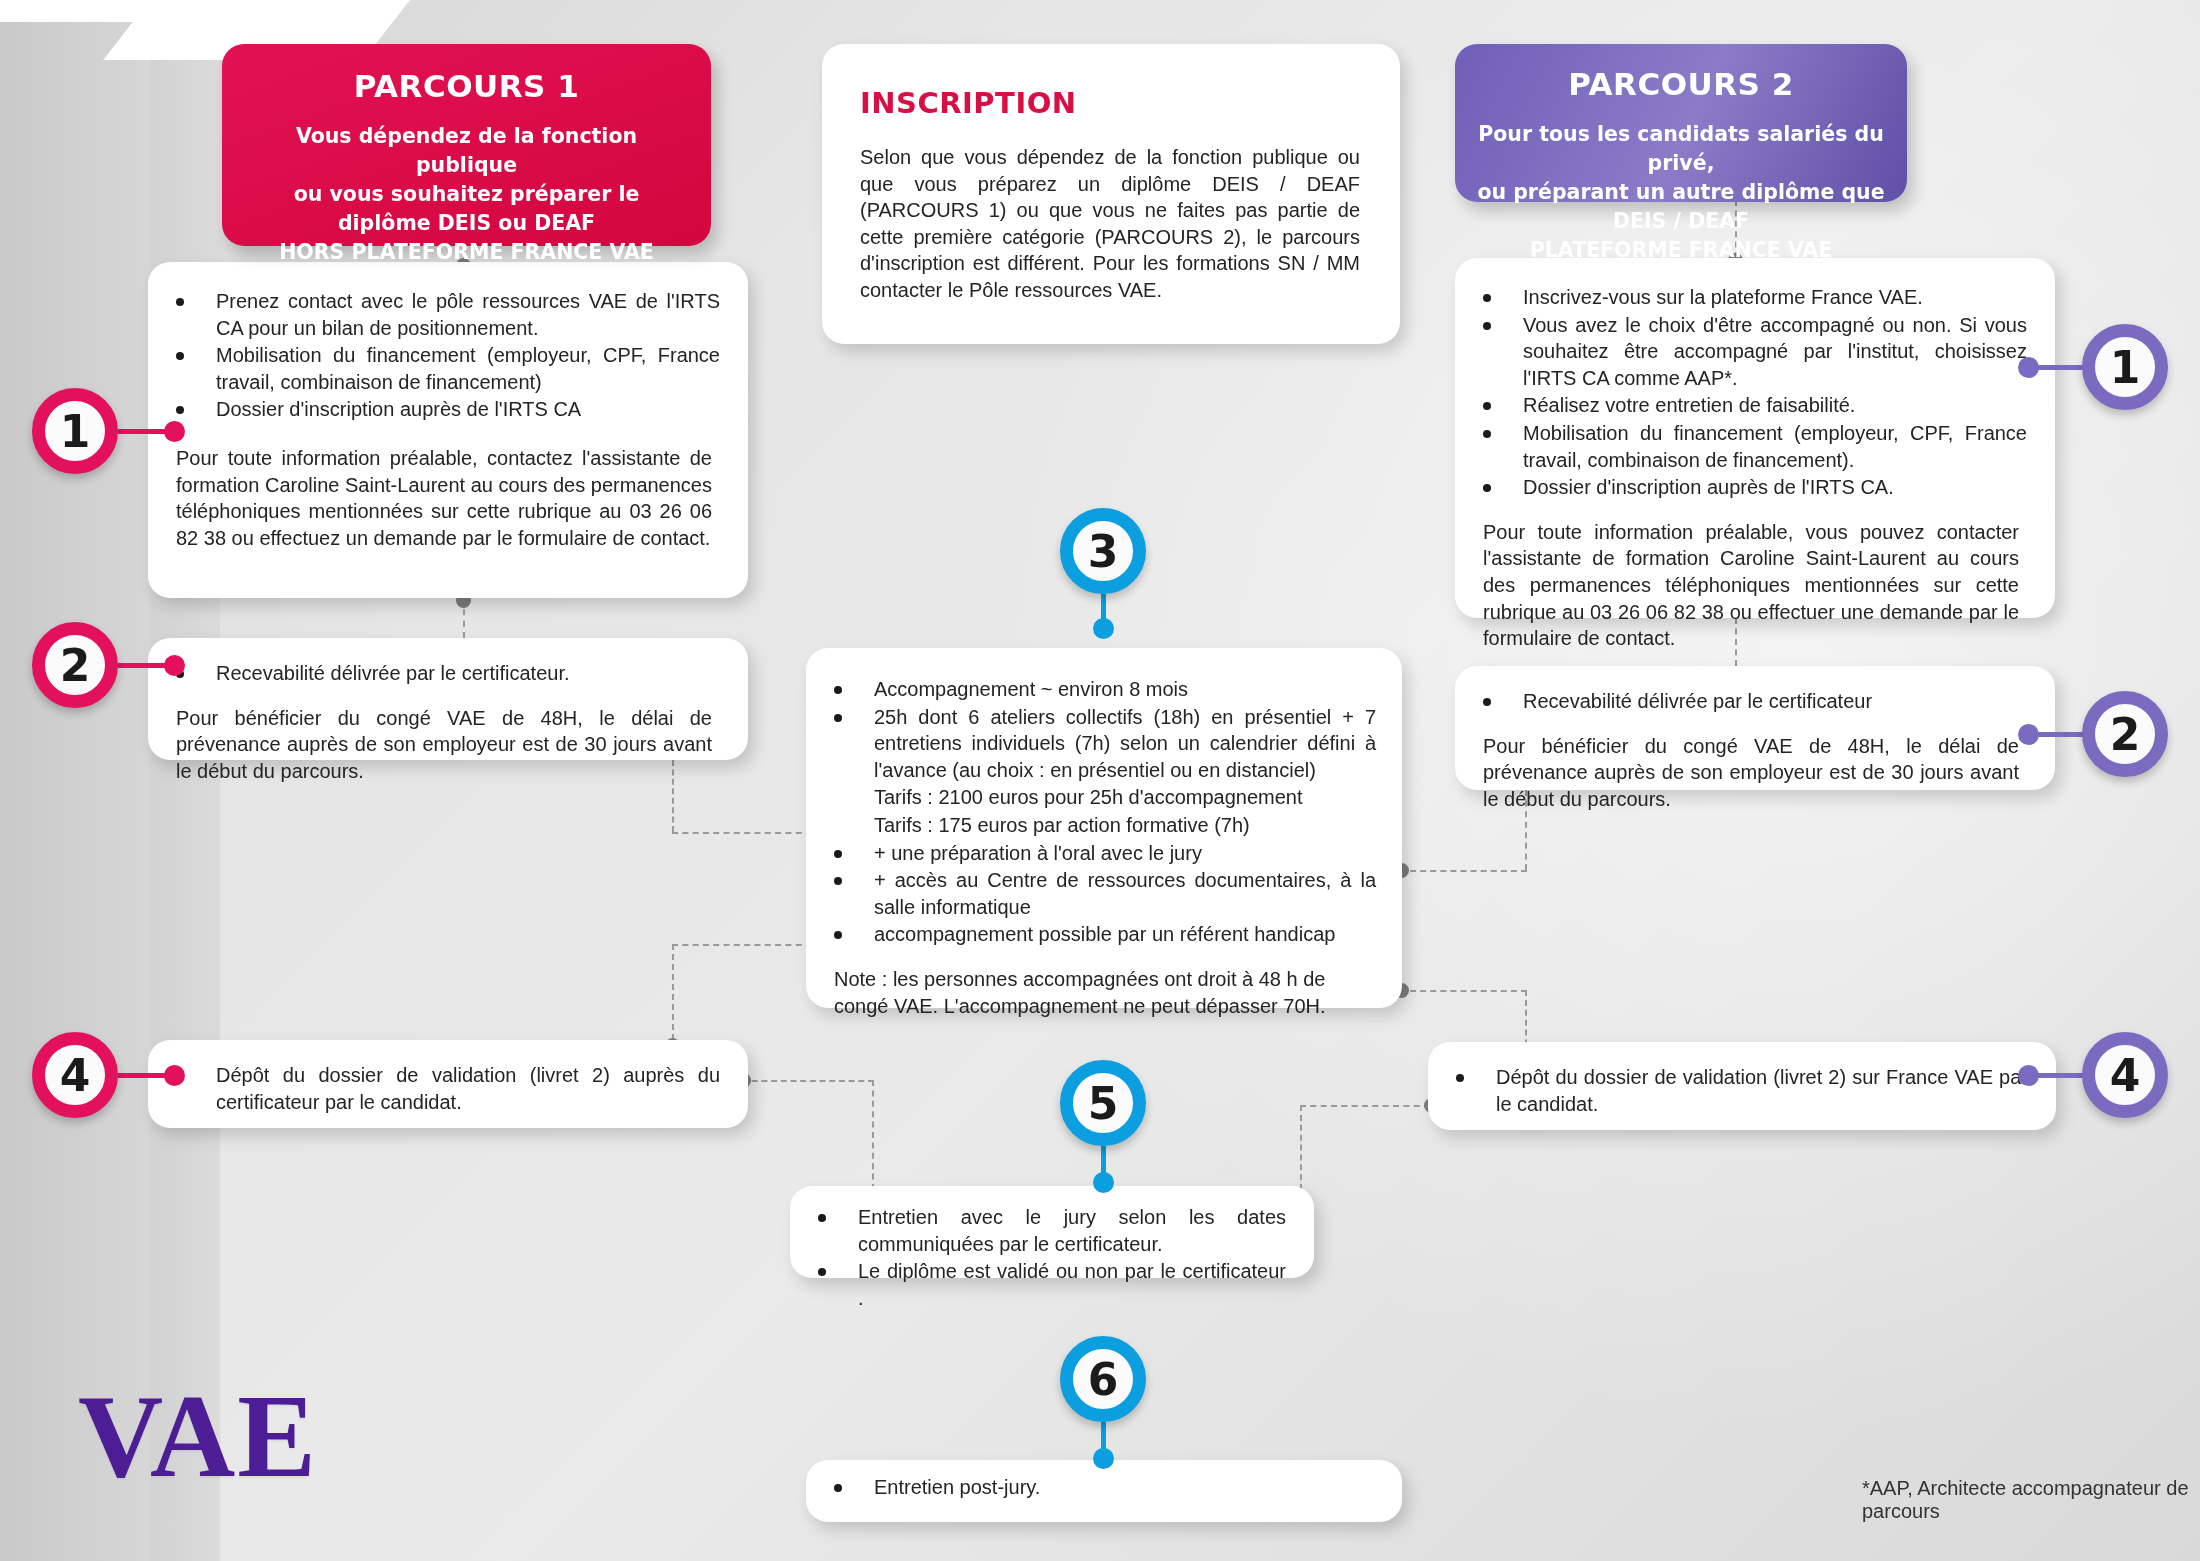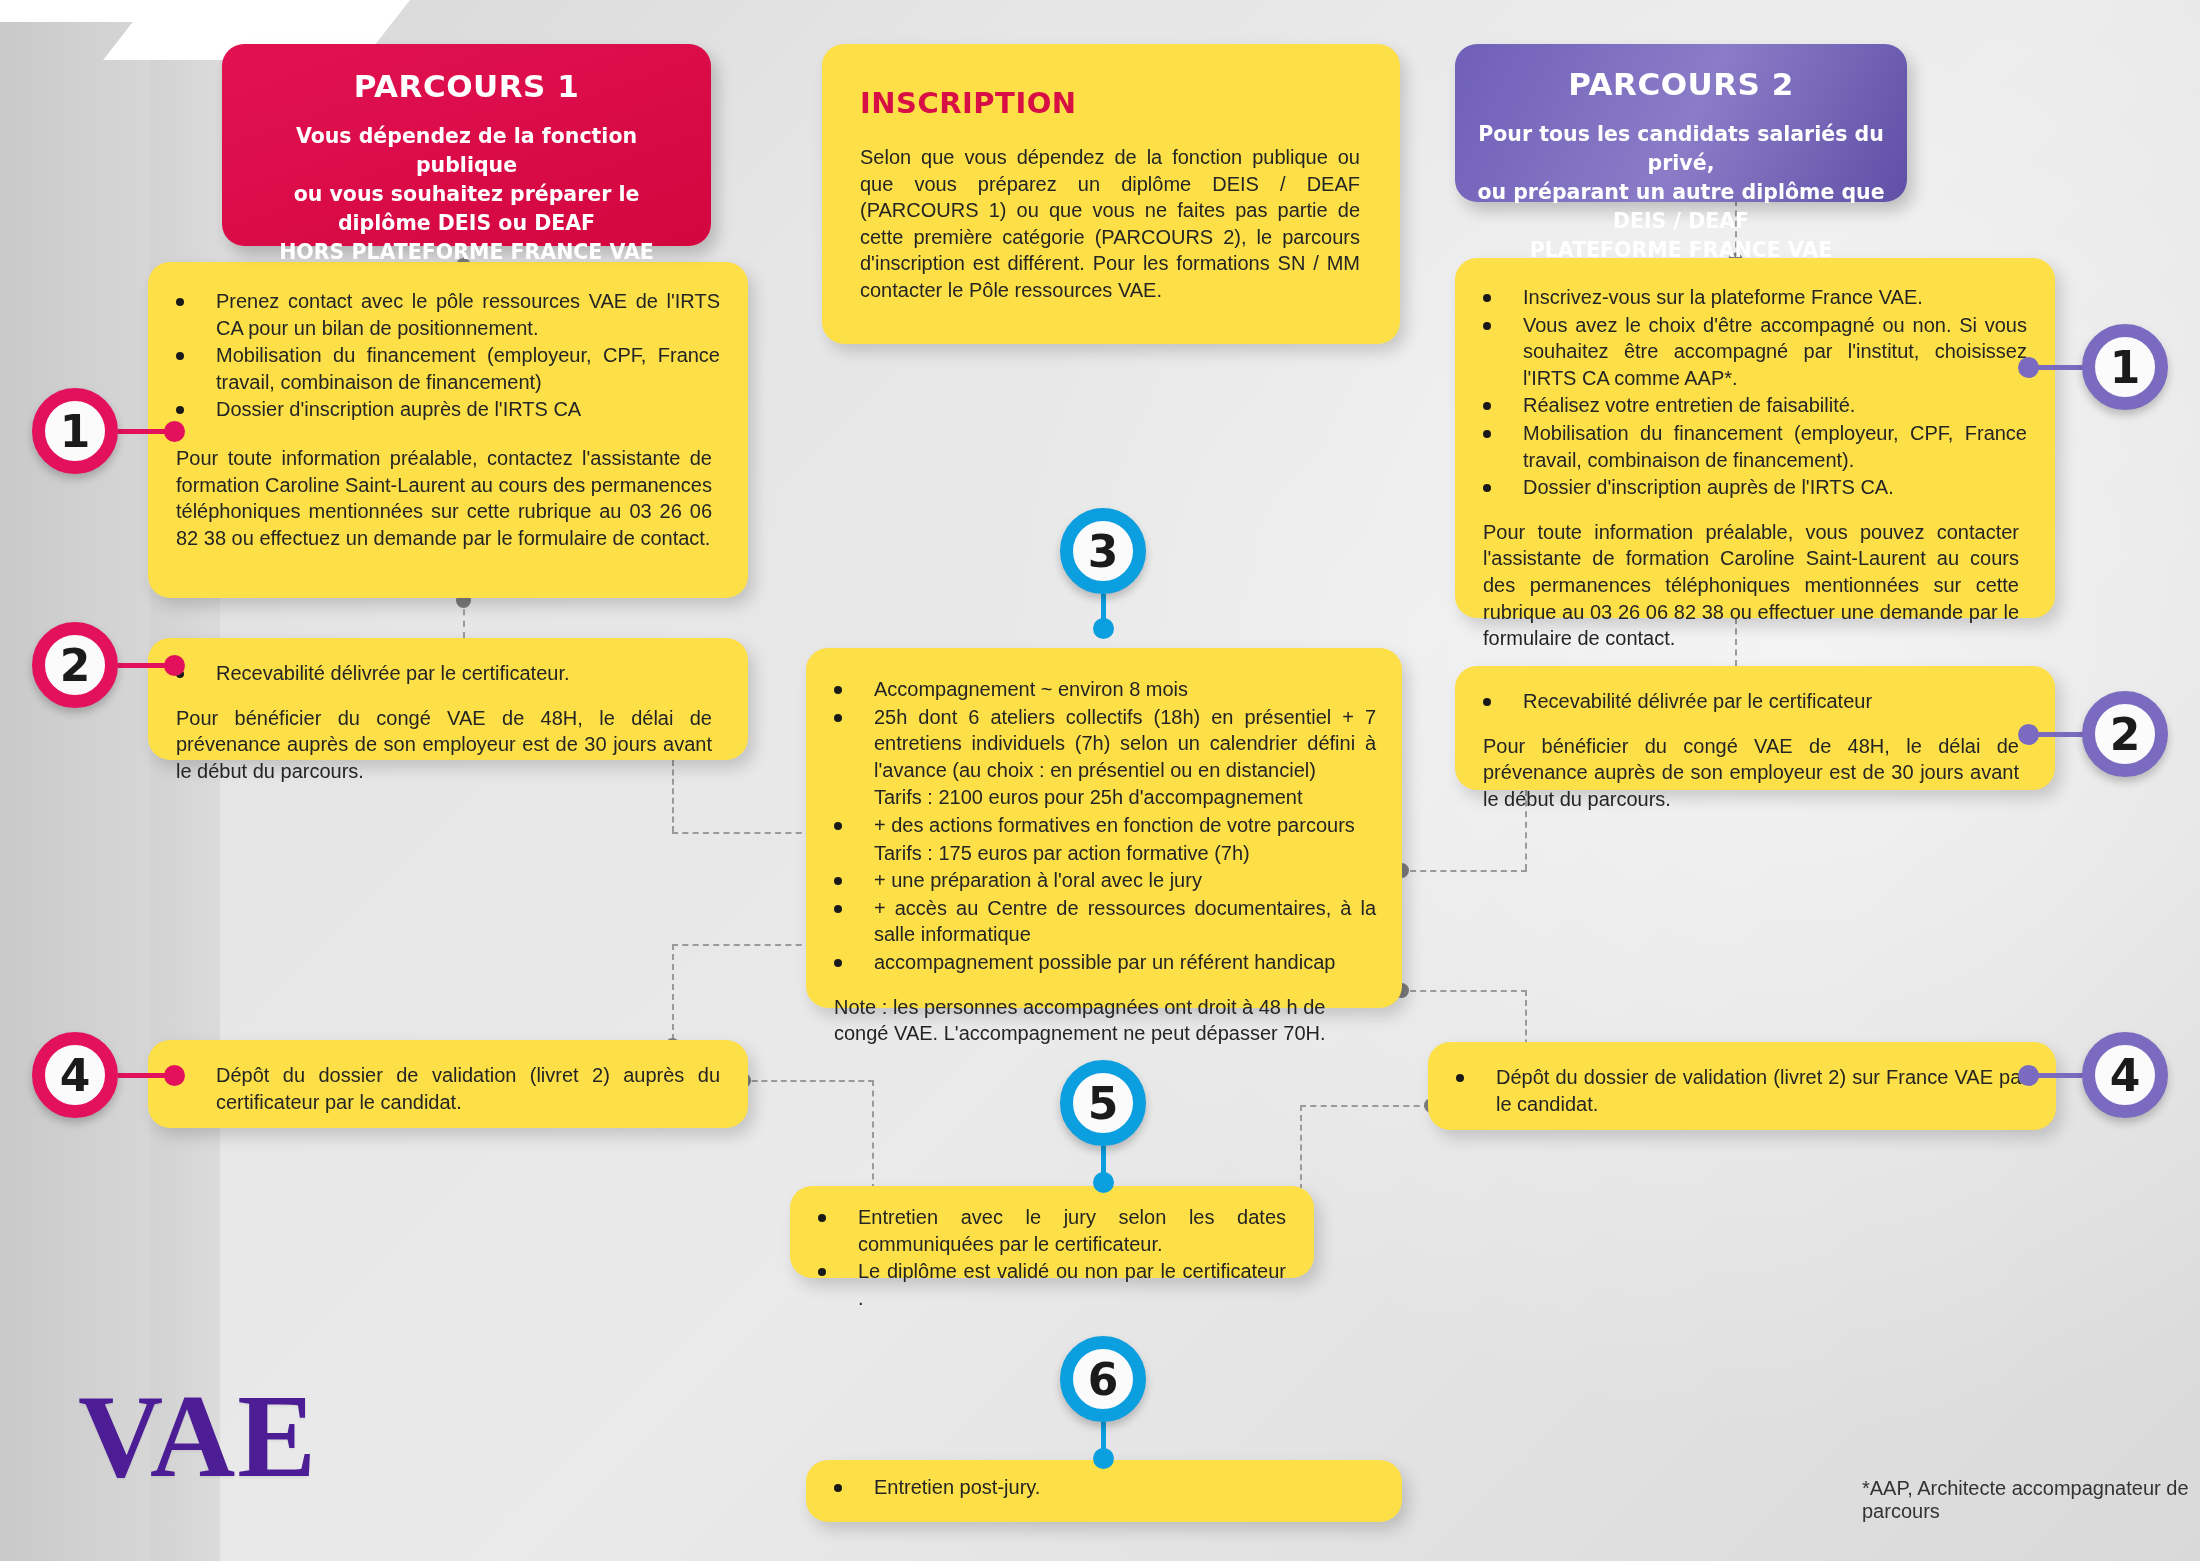--- a/index.html
+++ b/index.html
@@ -26,21 +26,21 @@
   #vae-mark{
     position:absolute;left:78px;top:1378px;z-index:1;
     font-family:Liberation Serif, serif;
     font-weight:bold;font-size:118px;letter-spacing:2px;
     color:#4c1d95;line-height:1;
     text-shadow:0 2px 2px rgba(0,0,0,.05);
   }
 
   
   .card{
-    position:absolute;z-index:4;background:#fde047;border-radius:22px;
+    position:absolute;z-index:4;background:#ffffff;border-radius:22px;
     box-shadow:6px 8px 16px rgba(0,0,0,.16);
     box-sizing:border-box;
   }
   .hdr{
     position:absolute;z-index:5;border-radius:22px;box-sizing:border-box;
     box-shadow:6px 9px 16px rgba(0,0,0,.2);
     color:#ffffff;text-align:center;
     font-family:"DejaVu Sans", sans-serif;
   }
   .hdr .h-title{font-weight:bold;font-size:31px;letter-spacing:.5px;margin:0 0 18px 0;}
@@ -224,21 +224,20 @@
 <div class="badge purple" style="left:2082px;top:691px;">2</div>
 <div class="stub purple" style="left:2022px;top:732px;width:62px;">
   <div class="dot" style="left:-4px;"></div>
 </div>
 
 <div class="card" style="left:806px;top:648px;width:596px;height:360px;padding:28px 26px 0 10px;">
   <ul class="blist ctext">
     <li>Accompagnement ~ environ 8 mois</li>
     <li>25h dont 6 ateliers collectifs (18h) en présentiel + 7 entretiens individuels (7h) selon un calendrier défini à l'avance (au choix : en présentiel ou en distanciel)</li>
     <li class="nb">Tarifs : 2100 euros pour 25h d'accompagnement</li>
-    <li>+ des actions formatives en fonction de votre parcours</li>
     <li class="nb">Tarifs : 175 euros par action formative (7h)</li>
     <li>+ une préparation à l'oral avec le jury</li>
     <li>+ accès au Centre de ressources documentaires, à la salle informatique</li>
     <li>accompagnement possible par un référent handicap</li>
   </ul>
   <div class="ctext para tight" style="padding:0 8px 0 18px;text-align:left;">Note : les personnes accompagnées ont droit à 48 h de congé VAE. L'accompagnement ne peut dépasser 70H.</div>
 </div>
 <div class="badge blue" style="left:1060px;top:508px;">3</div>
 <div class="stub blue" style="left:1101px;top:594px;width:5px;height:34px;">
   <div class="dot" style="left:-8px;top:24px;"></div>

